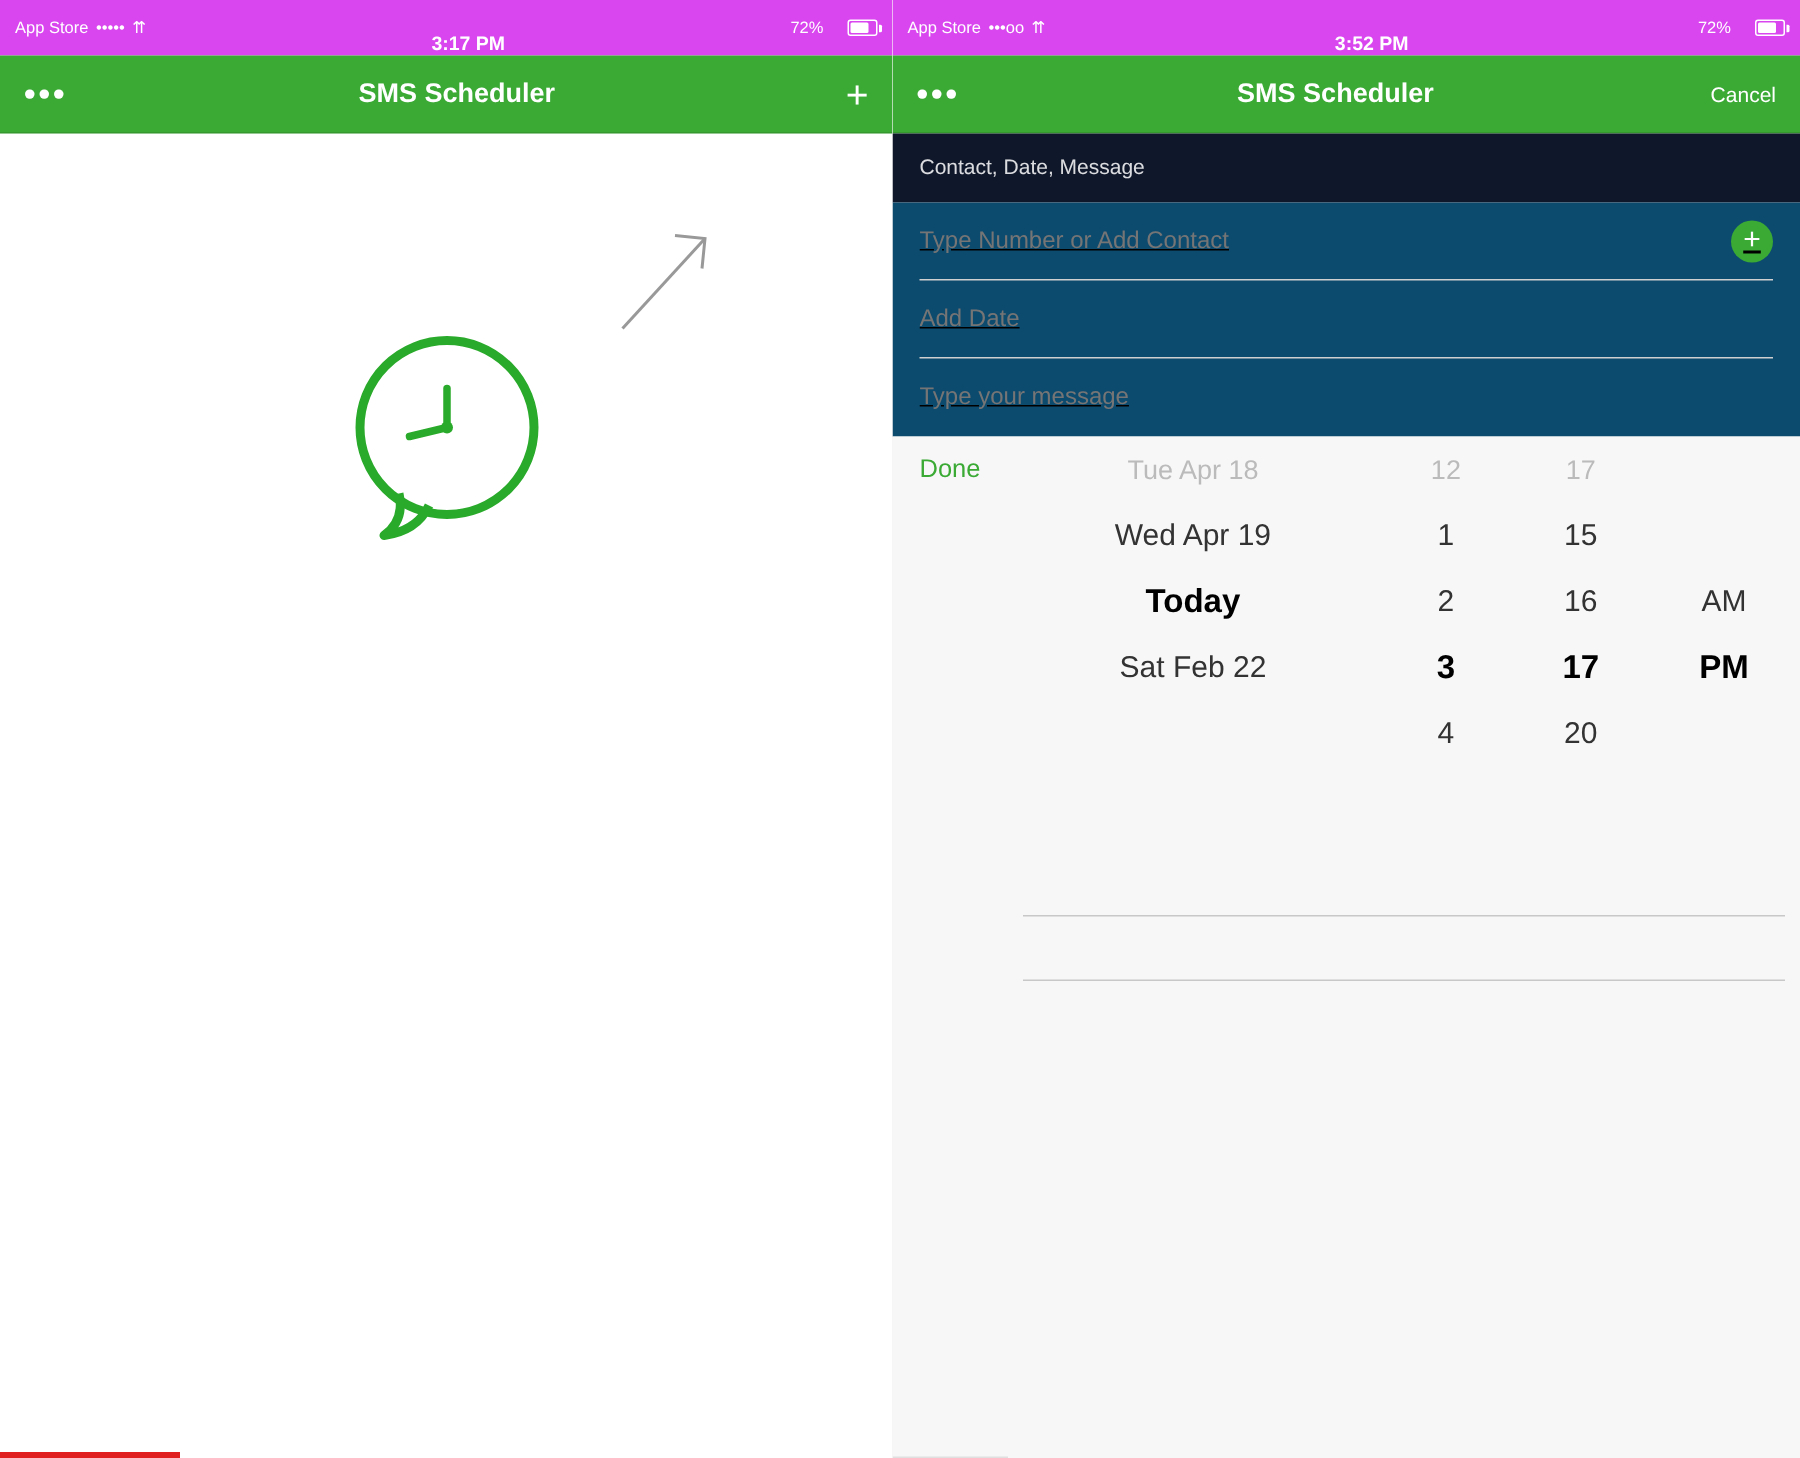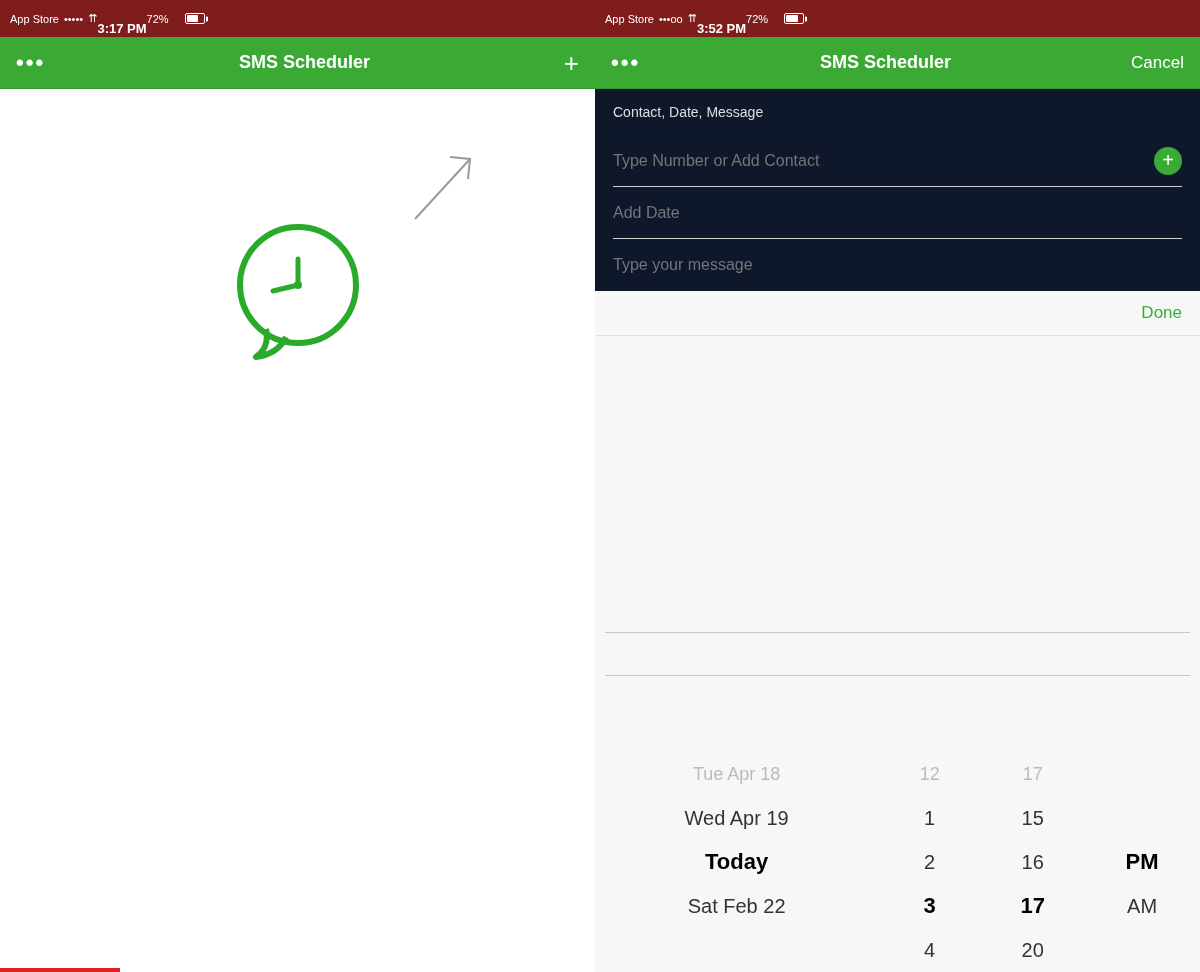--- a/index.html
+++ b/index.html
@@ -30,23 +30,24 @@
       background: #f7f7f7;
       display: flex;
       flex-direction: column;
       overflow: hidden;
       position: relative;
     }
 
     
     .status-bar {
       height: 37px;
-      background: #7f1d1d;
-      display: flex;
-      align-items: center;
+      background: #d946ef;
+      display: flex;
+      align-items: center;
+      justify-content: space-between;
       padding: 0 10px;
       color: white;
       font-size: 12px;
       font-weight: 500;
       flex-shrink: 0;
     }
 
     .status-left {
       display: flex;
       align-items: center;
@@ -124,21 +125,21 @@
     }
 
     .nav-action {
       font-size: 26px;
       color: white;
       font-weight: 300;
       line-height: 1;
     }
 
     .nav-cancel {
-      font-size: 17px;
+      font-size: 14px;
       color: white;
       font-weight: 400;
       text-align: right;
     }
 
     
     .left-content {
       flex: 1;
       display: flex;
       flex-direction: column;
@@ -171,23 +172,24 @@
       flex-shrink: 0;
     }
 
     .form-section-label {
       color: rgba(255,255,255,0.85);
       font-size: 14px;
     }
 
     
     .fields-section {
-      background: #0f172a;
+      background: #0c4a6e;
       padding: 0 18px;
       flex-shrink: 0;
+      text-decoration: underline;
     }
 
     .field-row {
       display: flex;
       align-items: center;
       border-bottom: 1px solid #d0d0d0;
       min-height: 52px;
       padding: 10px 0;
     }
 
@@ -217,21 +219,21 @@
       font-weight: 300;
       flex-shrink: 0;
       cursor: pointer;
     }
 
     
     .picker-section {
       flex: 1;
       background: #f7f7f7;
       display: flex;
-      flex-direction: column;
+      flex-direction: row;
       position: relative;
       overflow: hidden;
     }
 
     .done-row {
       display: flex;
       justify-content: flex-end;
       padding: 12px 18px;
       border-bottom: 1px solid #e0e0e0;
     }
@@ -240,21 +242,21 @@
       color: #3aaa35;
       font-size: 17px;
       font-weight: 500;
       cursor: pointer;
     }
 
     
     .picker-wrapper {
       flex: 1;
       display: flex;
-      align-items: flex-end;
+      align-items: flex-start;
       justify-content: center;
       position: relative;
       overflow: hidden;
     }
 
     .picker-columns {
       display: flex;
       width: 100%;
       position: relative;
     }
@@ -440,22 +442,22 @@
           <div class="picker-row faded">17</div>
           <div class="picker-row">15</div>
           <div class="picker-row">16</div>
           <div class="picker-row selected">17</div>
           <div class="picker-row">20</div>
         </div>
 
         <div class="picker-col ampm" style="flex:0.9;">
           <div class="picker-row"></div>
           <div class="picker-row"></div>
+          <div class="picker-row show-am">AM</div>
           <div class="picker-row selected">PM</div>
-          <div class="picker-row show-am">AM</div>
           <div class="picker-row"></div>
         </div>
       </div>
 
       <div class="picker-highlight"></div>
     </div>
   </div>
 </div>
 
 </body></html>

